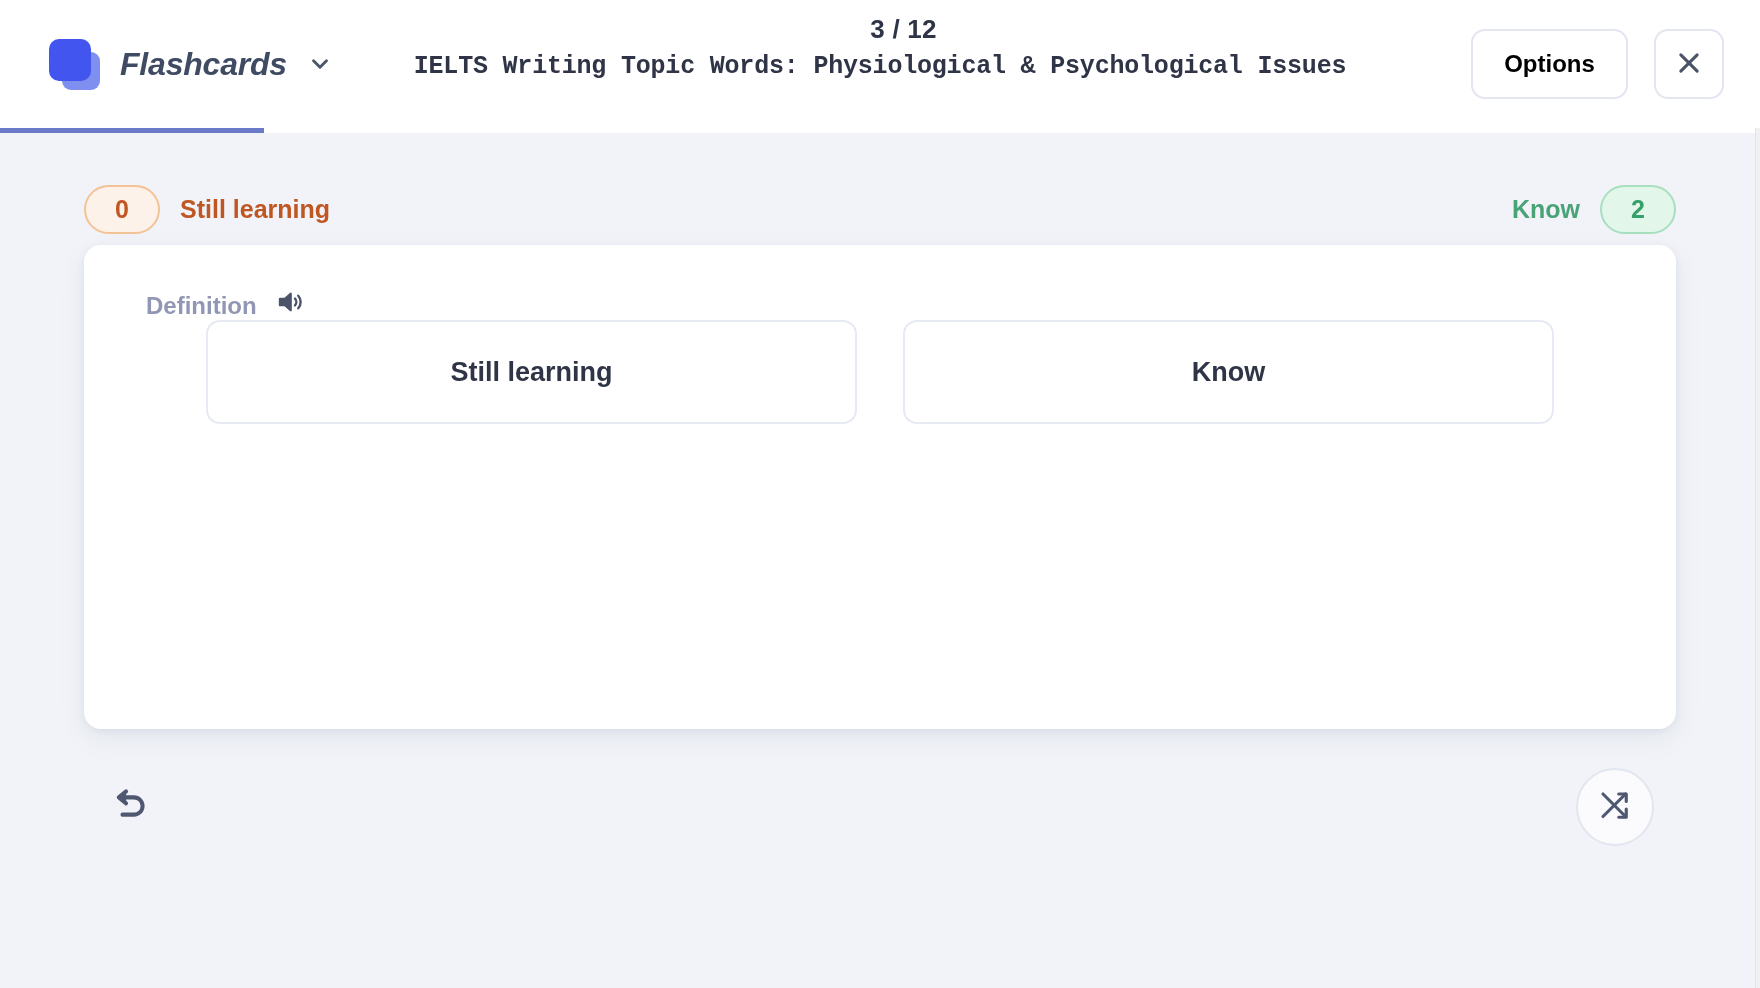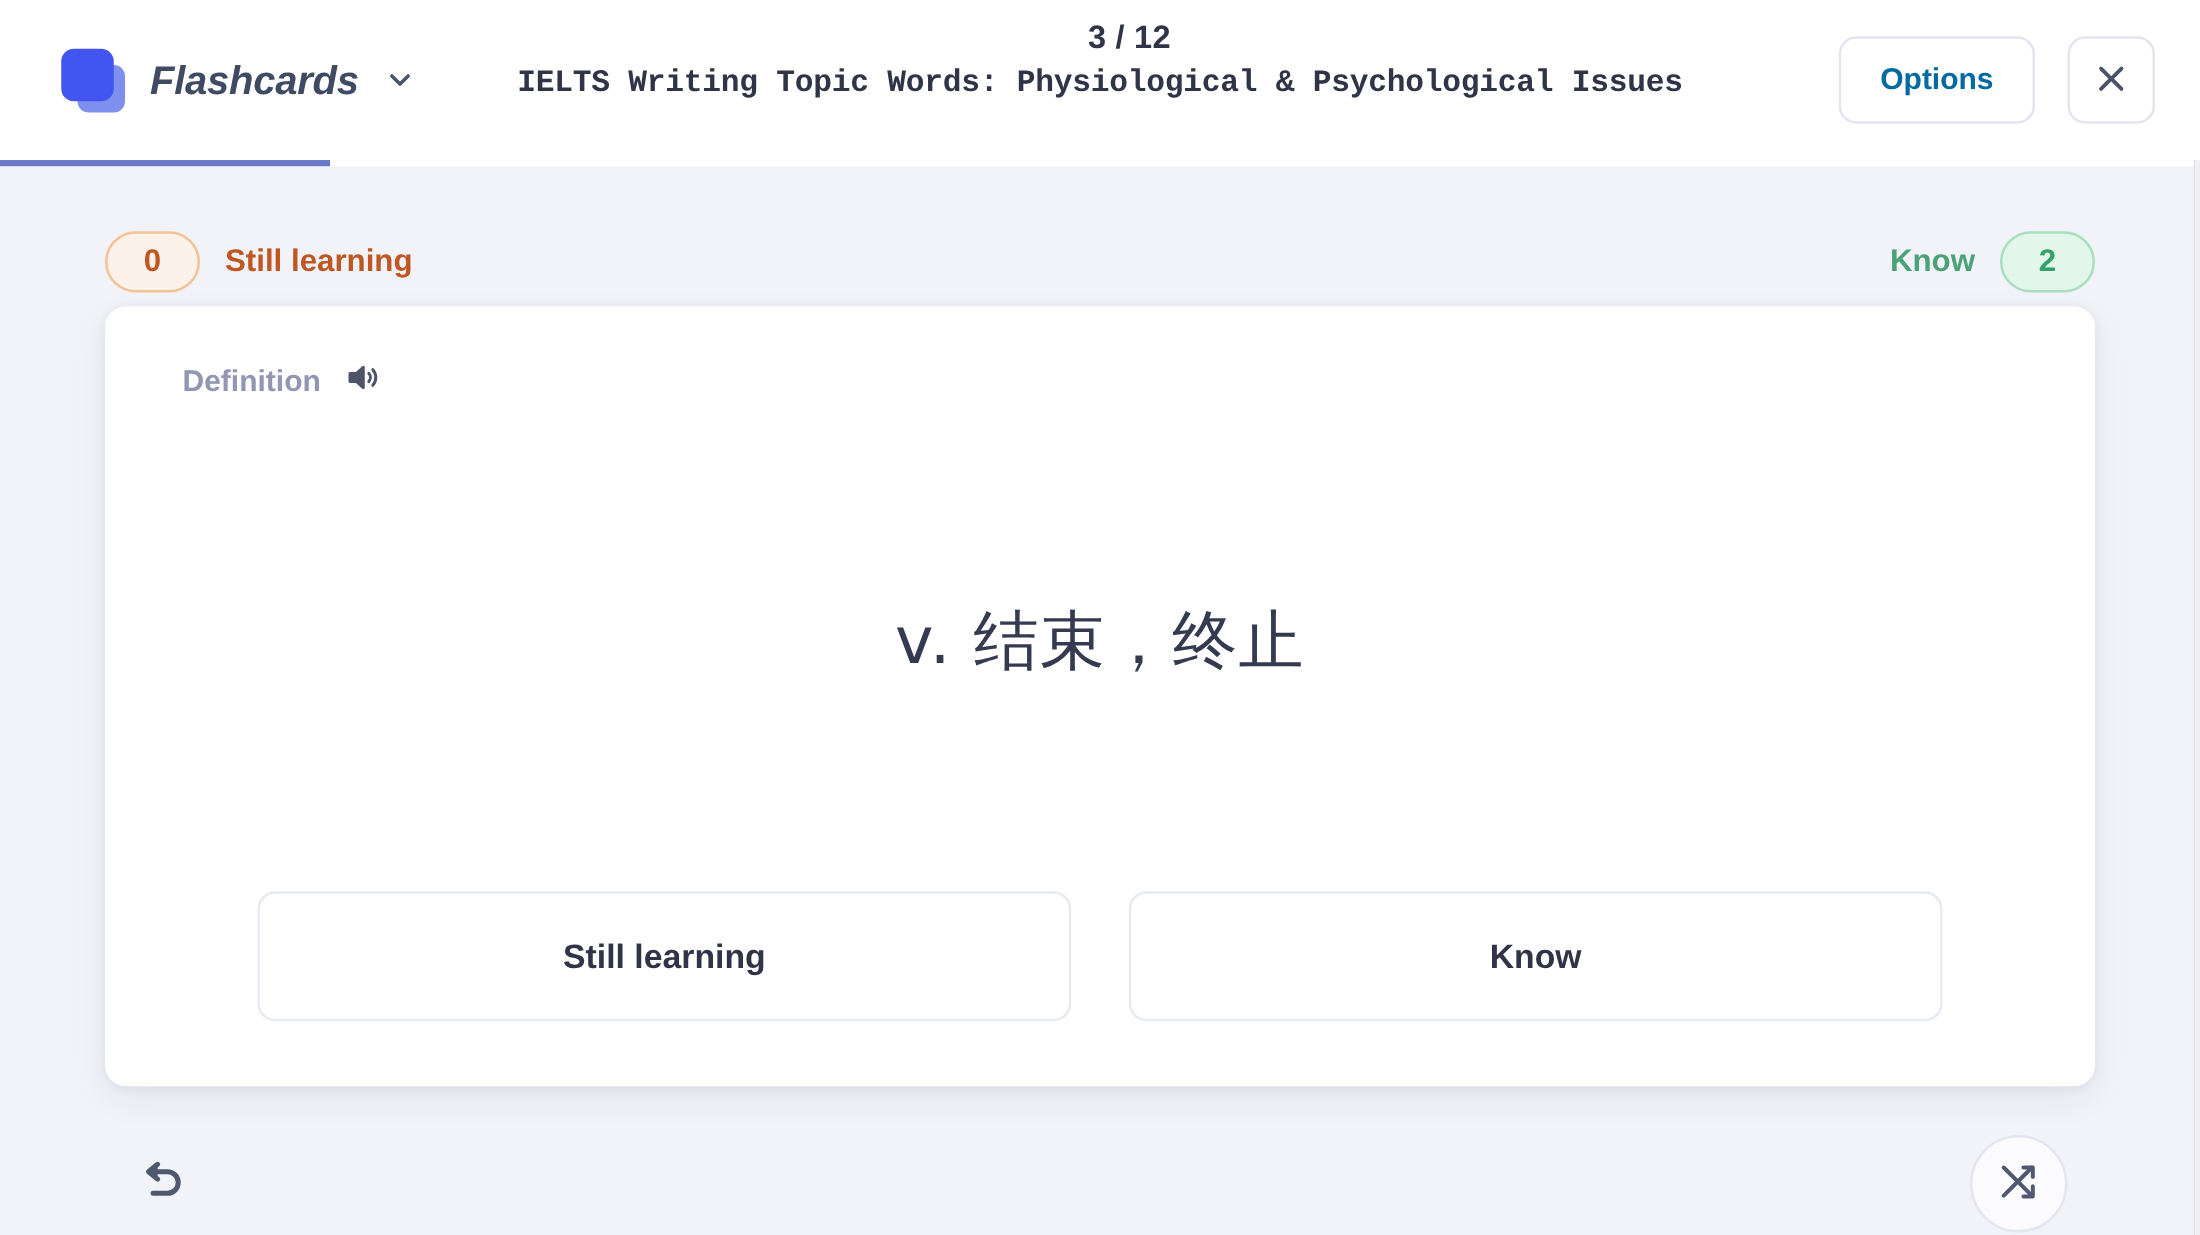--- a/index.html
+++ b/index.html
@@ -139,21 +139,21 @@
   .options-btn {
     height: 70px;
     min-width: 157px;
     padding: 0 16px;
     border: 2px solid #e3e5f0;
     border-radius: 14px;
     background: #ffffff;
     font-family: "Liberation Sans", sans-serif;
     font-size: 24px;
     font-weight: 700;
-    color: #0369a1;
+    color: #000000;
     cursor: pointer;
     display: flex;
     align-items: center;
     justify-content: center;
   }
 
   .close-btn {
     width: 70px;
     height: 70px;
     border: 2px solid #e3e5f0;
@@ -232,21 +232,21 @@
     font-size: 25px;
     font-weight: 700;
   }
   .label-learning { color: #c05621; }
   .label-know { color: #4aa277; }
 
   
   .card {
     position: relative;
     margin-top: 12px;
-    height: 624px;
+    height: 484px;
     background: #ffffff;
     border-radius: 17px;
     box-shadow: 0 2px 9px rgba(38, 45, 80, 0.07), 0 10px 30px rgba(38, 45, 80, 0.06);
     padding: 46px 62px 40px 62px;
     display: flex;
     flex-direction: column;
   }
 
   .card-head {
     display: flex;
@@ -421,23 +421,20 @@
           <span>
             <svg width="30" height="30" viewBox="0 0 24 24" fill="none" stroke="currentColor" stroke-width="1.9" stroke-linecap="round" stroke-linejoin="round">
               <polygon points="4 9.5 8 9.5 12.5 5.5 12.5 18.5 8 14.5 4 14.5" fill="currentColor"></polygon>
               <path d="M16 9.3a4 4 0 0 1 0 5.4"></path>
               <path d="M18.6 7a7.5 7.5 0 0 1 0 10"></path>
             </svg>
           </span>
         </button>
       </div>
 
-      <div class="card-body">
-        <div class="card-term">v. 结束，终止</div>
-      </div>
 
       <div class="answer-row">
         <button class="answer-btn">Still learning</button>
         <button class="answer-btn">Know</button>
       </div>
     </div>
 
     <div class="footer">
       <button class="undo-btn">
         <span>

